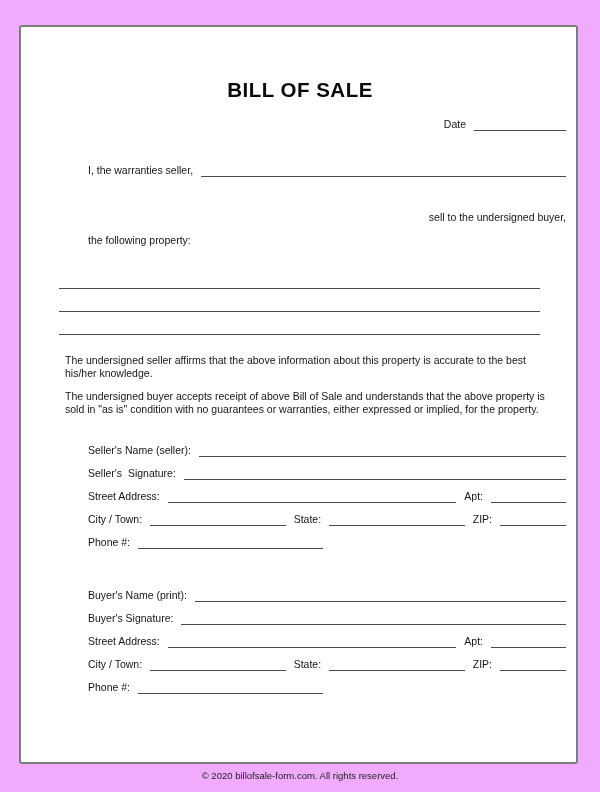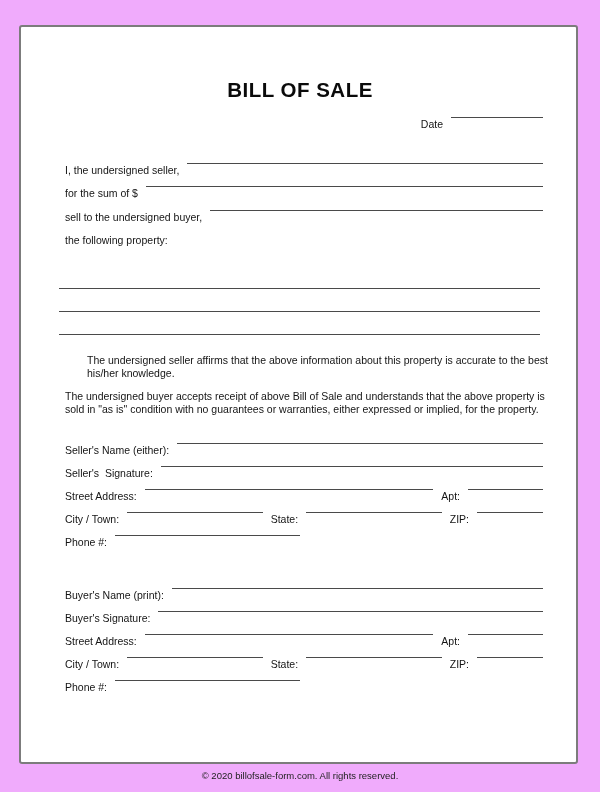--- a/index.html
+++ b/index.html
@@ -8,37 +8,37 @@
     font-family:"Liberation Sans","DejaVu Sans",sans-serif;color:var(--text,#141414);
   }
   .sheet-border{
     position:absolute;left:19px;top:25px;width:555px;height:735px;
     border:2px solid var(--border,#7c7c7c);border-radius:3px;background:#ffffff;
   }
   .title{
     position:absolute;left:0;top:78px;width:600px;text-align:center;
     font-size:20.5px;font-weight:bold;letter-spacing:0.5px;color:#0a0a0a;
   }
-  .row{position:absolute;display:flex;align-items:flex-start;height:15px;}
+  .row{position:absolute;display:flex;align-items:flex-end;height:15px;margin-left:23px;}
   .lbl{font-size:10.5px;line-height:15px;white-space:pre;color:var(--text,#141414);}
   .fld{border-bottom:1px solid var(--line,#4a4a4a);margin:0 0 1px 8px;}
   .grow{flex:1 1 auto;}
   .date-row{left:65px;width:478px;top:117px;justify-content:flex-end;}
   .fld-date{width:92px;}
   .intro-1{left:65px;width:478px;top:163px;}
   .intro-2{left:65px;width:478px;top:186px;}
-  .intro-3{left:65px;width:478px;top:210px;}
+  .intro-3{left:65px;width:478px;top:210px;flex-direction:column;}
   .intro-4{left:65px;width:478px;top:233px;}
   .prop-lines{position:absolute;left:59px;width:481px;top:266px;}
   .prop-line{height:22px;border-bottom:1px solid var(--line,#4a4a4a);}
   .para{
     position:absolute;left:65px;width:482px;font-size:10.5px;line-height:13px;
     color:var(--text,#141414);
   }
-  .para-seller{top:354px;margin-left:22px;}
+  .para-seller{top:354px;}
   .para-buyer{top:390px;}
   .fld-apt{width:75px;}
   .fld-zip{width:66px;}
   .fld-city,.fld-state{flex:1 1 0;}
   .fld-phone{width:185px;}
   .seller-name{left:65px;width:478px;top:443px;}
   .seller-sig{left:65px;width:478px;top:466px;}
   .seller-street{left:65px;width:478px;top:489px;}
   .seller-city{left:65px;width:478px;top:512px;}
   .seller-phone{left:65px;width:478px;top:535px;}
@@ -59,46 +59,42 @@
   <div class="sheet-border"></div>
 
   <div class="title">BILL OF SALE</div>
 
   <div class="row date-row">
     <span class="lbl">Date</span>
     <span class="fld fld-date"></span>
   </div>
 
   <div class="row intro-1">
-    <span class="lbl">I, the undersigned seller,</span>
-    <span class="fld grow"></span>
-  </div>
-  <div class="row intro-2">
-    <span class="lbl">for the sum of $</span>
+    <span class="lbl">I, the warranties seller,</span>
     <span class="fld grow"></span>
   </div>
   <div class="row intro-3">
     <span class="lbl">sell to the undersigned buyer,</span>
     <span class="fld grow"></span>
   </div>
   <div class="row intro-4">
     <span class="lbl">the following property:</span>
   </div>
 
   <div class="prop-lines">
       <div class="prop-line"></div>
       <div class="prop-line"></div>
       <div class="prop-line"></div>
     </div>
 
   <div class="para para-seller">The undersigned seller affirms that the above information about this property is accurate to the best his/her knowledge.</div>
   <div class="para para-buyer">The undersigned buyer accepts receipt of above Bill of Sale and understands that the above property is sold in "as is" condition with no guarantees or warranties, either expressed or implied, for the property.</div>
 
   <div class="row seller-name">
-    <span class="lbl">Seller's Name (either):</span>
+    <span class="lbl">Seller's Name (seller):</span>
     <span class="fld grow"></span>
   </div>
   <div class="row seller-sig">
     <span class="lbl">Seller's  Signature:</span>
     <span class="fld grow"></span>
   </div>
   <div class="row seller-street">
     <span class="lbl">Street Address:</span>
     <span class="fld grow"></span>
     <span class="lbl" style="margin-left:8px;">Apt:</span>

